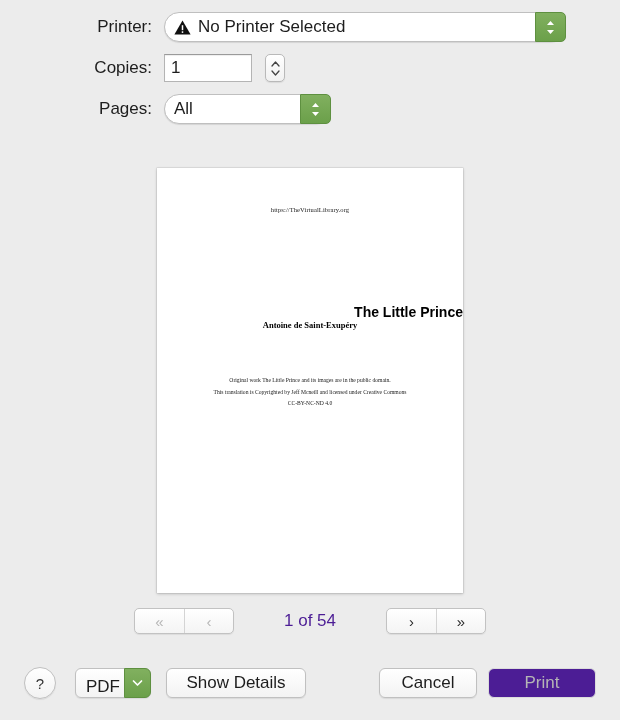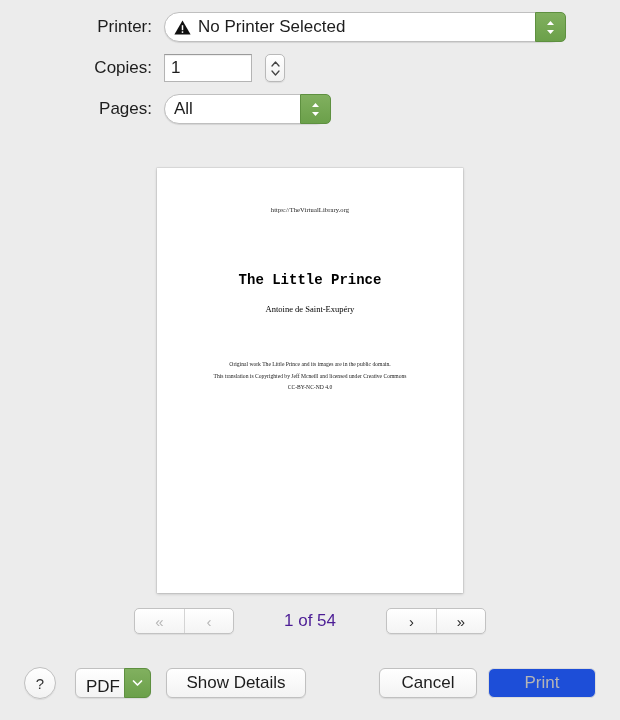--- a/index.html
+++ b/index.html
@@ -113,32 +113,32 @@
   }
   .pg-url {
     margin-top: 38px;
     text-align: center;
     font-family: "Liberation Serif", serif;
     font-size: 6.5px;
     color: #1a1a1a;
     letter-spacing: .1px;
   }
   .pg-title {
-    margin-top: 59px;
-    text-align: center;
-    font-family: Liberation Mono, monospace;
+    margin-top: 91px;
+    text-align: right;
+    font-family: Liberation Sans, sans-serif;
     font-weight: bold;
     font-size: 14px;
     color: #000;
   }
   .pg-author {
-    margin-top: 16px;
+    margin-top: 0;
     text-align: center;
     font-family: "Liberation Serif", serif;
-    font-weight: normal;
+    font-weight: bold;
     font-size: 8.5px;
     color: #000;
   }
   .pg-notice {
     margin-top: 45px;
     text-align: center;
     font-family: "Liberation Serif", serif;
     font-size: 5.6px;
     line-height: 2.1;
     color: #1a1a1a;
@@ -201,21 +201,21 @@
     font-size: 17px;
     color: #1d1d1d;
     display: flex;
     align-items: center;
     justify-content: center;
     padding: 0 16px;
     box-sizing: border-box;
     white-space: nowrap;
   }
   .btn.disabled {
-    background: #1d4ed8;
+    background: #4c1d95;
     border-color: #dcdcdc;
     color: #b5b5b5;
     box-shadow: none;
   }
   .help-btn {
     width: 30px; height: 30px;
     border-radius: 50%;
     background: linear-gradient(to bottom,#ffffff,#f2f2f2);
     border: 1px solid #c0c0c0;
     box-shadow: 0 1px 1px rgba(0,0,0,0.08);

